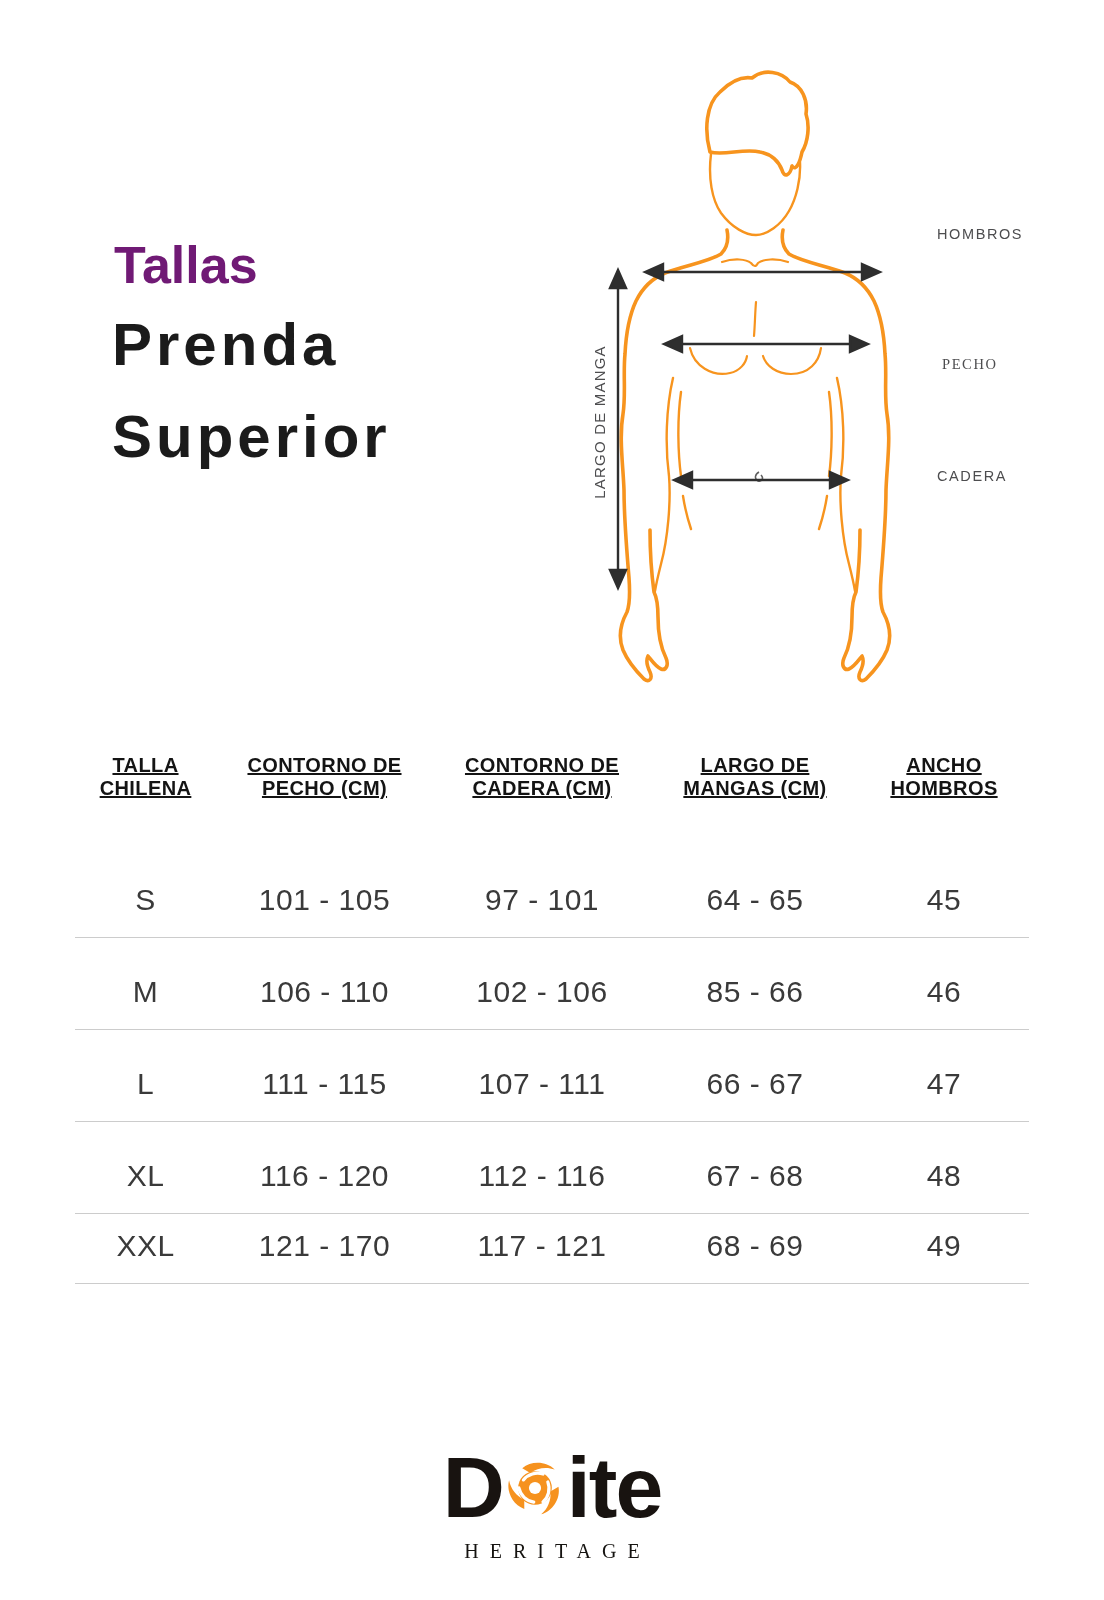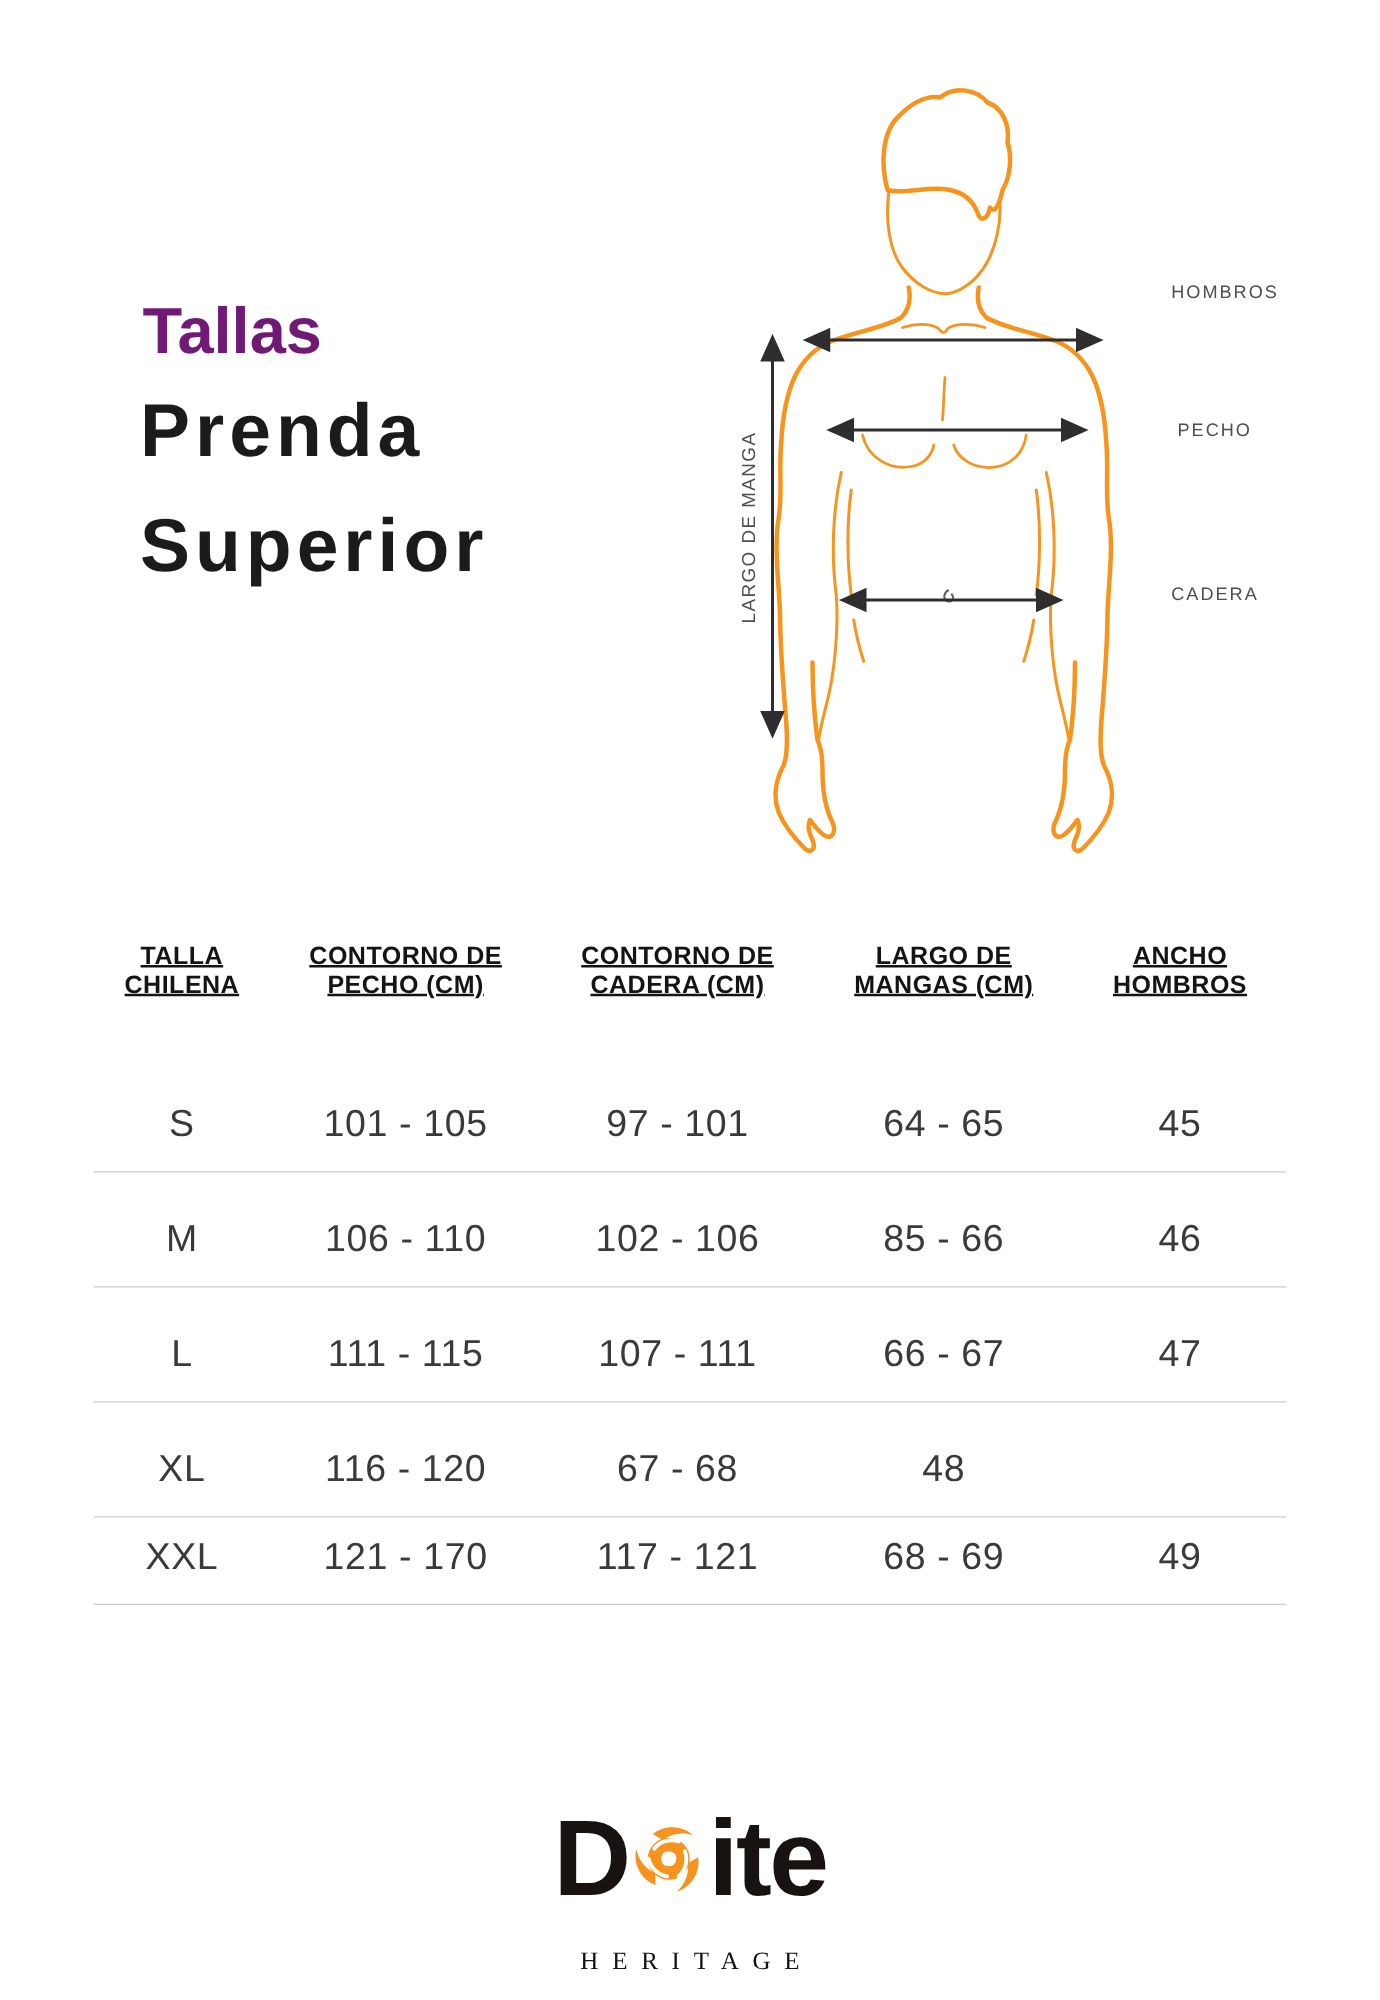--- a/index.html
+++ b/index.html
@@ -11,21 +11,21 @@
            letter-spacing:9px;color:#F7941E;}
   .title-small{position:absolute;left:114px;top:238px;font-size:52px;line-height:54px;
                font-weight:bold;color:#701a75;}
   .title-big{position:absolute;left:112px;top:299px;font-size:60px;line-height:92px;
              font-weight:bold;letter-spacing:4px;color:#1b1b1b;}
 
   
   .figure-wrap{position:absolute;left:560px;top:60px;width:460px;height:630px;}
   .fig-label{position:absolute;font-size:14.5px;letter-spacing:1.6px;color:#4d4d4f;}
   .lbl-shoulders{left:937px;top:226px;}
-  .lbl-chest{left:942px;top:337px;}
+  .lbl-chest{left:942px;top:356px;font-family:Liberation Serif, serif;}
   .lbl-hip{left:937px;top:468px;}
   .lbl-sleeve{position:absolute;left:521px;top:412px;width:160px;height:20px;
               text-align:center;transform:rotate(-90deg);font-size:15px;
               letter-spacing:1.2px;color:#4d4d4f;}
 
   
   .size-table{position:absolute;left:75px;top:754px;width:954px;}
   .thead{display:grid;grid-template-columns:141px 217px 218px 208px 170px;}
   .thead .th{text-align:center;font-weight:bold;font-size:20px;line-height:23px;
              color:#141414;letter-spacing:0.4px;text-decoration:underline;}
@@ -35,21 +35,21 @@
         align-items:flex-end;}
   .trow .td{text-align:center;font-size:30px;font-weight:400;color:#3a3a3a;
             letter-spacing:0.5px;padding-bottom:20px;}
 
   
   .logo{position:absolute;left:0;top:1444px;width:1104px;text-align:center;}
   .logo-word{display:flex;justify-content:center;align-items:baseline;}
   .logo-word span{font-size:86px;line-height:1;font-weight:bold;color:#181310;
                   letter-spacing:-2px;}
   .logo-word svg{margin:0 3px -6px 3px;}
-  .logo-sub{margin-top:28px;font-family:"Liberation Serif",serif;font-size:20px;
+  .logo-sub{margin-top:10px;font-family:"Liberation Serif",serif;font-size:20px;
             letter-spacing:11px;padding-left:11px;color:#151310;}
 </style>
 </head>
 <body>
 
 <div class="page">
 
   <div class="title-small">Tallas</div>
   <div class="title-big">
     <div>Prenda</div>
@@ -151,20 +151,21 @@
     <div class="trow">
       <div class="td">L</div>
       <div class="td">111 - 115</div>
       <div class="td">107 - 111</div>
       <div class="td">66 - 67</div>
       <div class="td">47</div>
     </div>
     <div class="trow">
       <div class="td">XL</div>
       <div class="td">116 - 120</div>
+      <div class="td">112 - 116</div>
       <div class="td">67 - 68</div>
       <div class="td">48</div>
     </div>
     <div class="trow" style="height:70px">
       <div class="td">XXL</div>
       <div class="td">121 - 170</div>
       <div class="td">117 - 121</div>
       <div class="td">68 - 69</div>
       <div class="td">49</div>
     </div>

